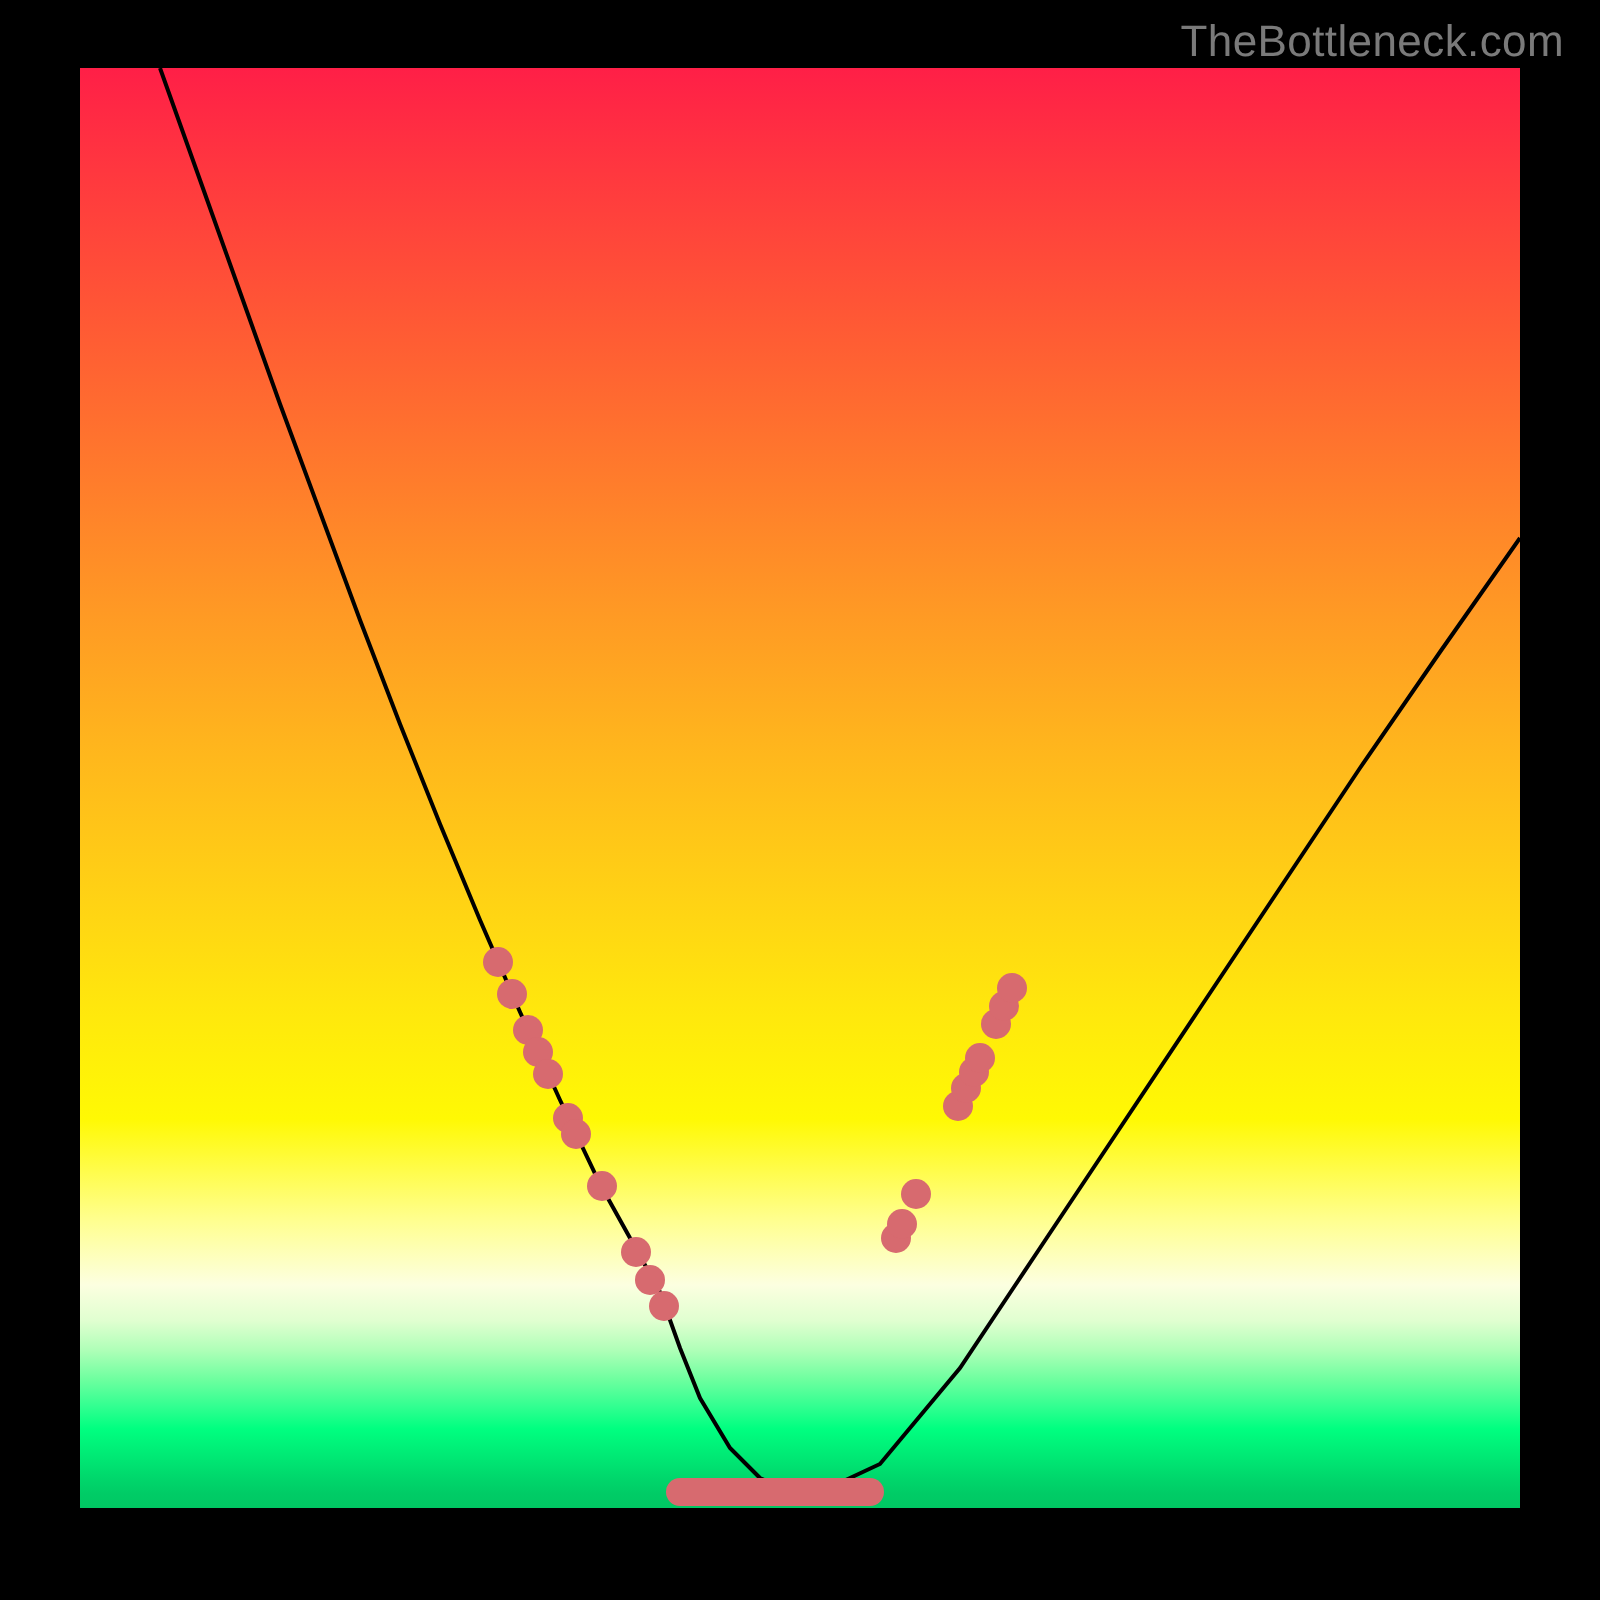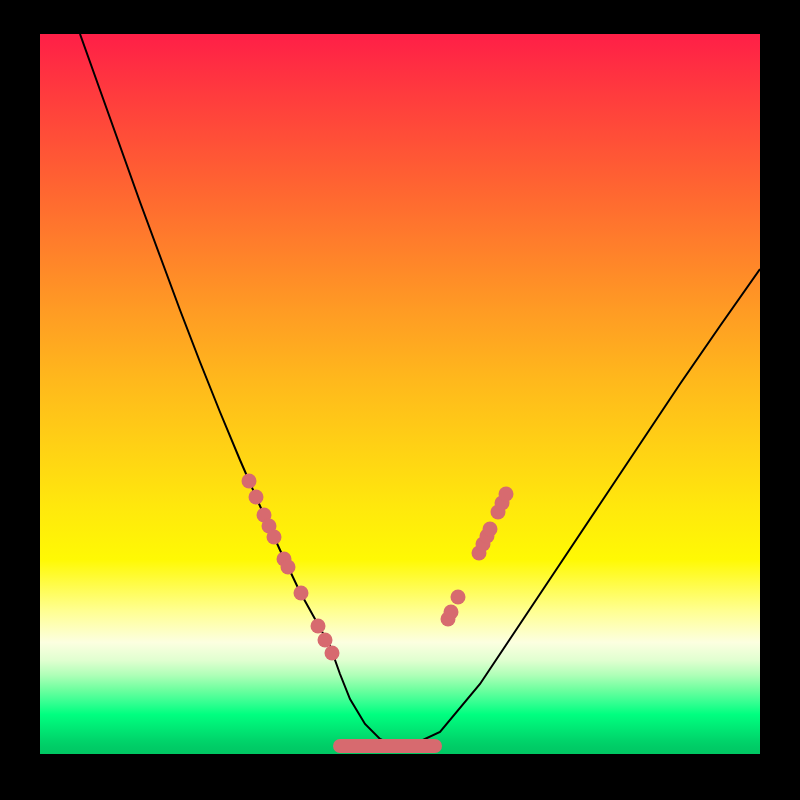--- a/index.html
+++ b/index.html
@@ -77,20 +77,21 @@
   .dot {
     fill: #d76a6f;
     stroke: none;
   }
 </style>
 </head>
 <body>
 
 <div class="outer">
 
+  <div class="watermark">TheBottleneck.com</div>
 
   <div class="plot">
     <svg id="chart-svg" width="720" height="720" viewBox="0 0 720 720">
         <path d="M 40,0 L 60,56 L 80,112 L 100,168 L 120,222 L 140,276 L 160,328 L 180,378 L 200,426 L 220,472 L 240,516 L 260,558 L 275,585 L 290,612 L 300,640 L 310,665 L 325,690 L 340,705 L 355,712 L 370,712 L 400,698 L 440,650 L 480,590 L 520,530 L 560,470 L 600,410 L 640,350 L 680,292 L 720,235" class="curve"></path>
         <path d="M 300,712 L 395,712" class="thick-curve"></path>
         <circle cx="209" cy="447" r="7.5" class="dot"></circle>
         <circle cx="216" cy="463" r="7.5" class="dot"></circle>
         <circle cx="224" cy="481" r="7.5" class="dot"></circle>
         <circle cx="229" cy="492" r="7.5" class="dot"></circle>
         <circle cx="234" cy="503" r="7.5" class="dot"></circle>

